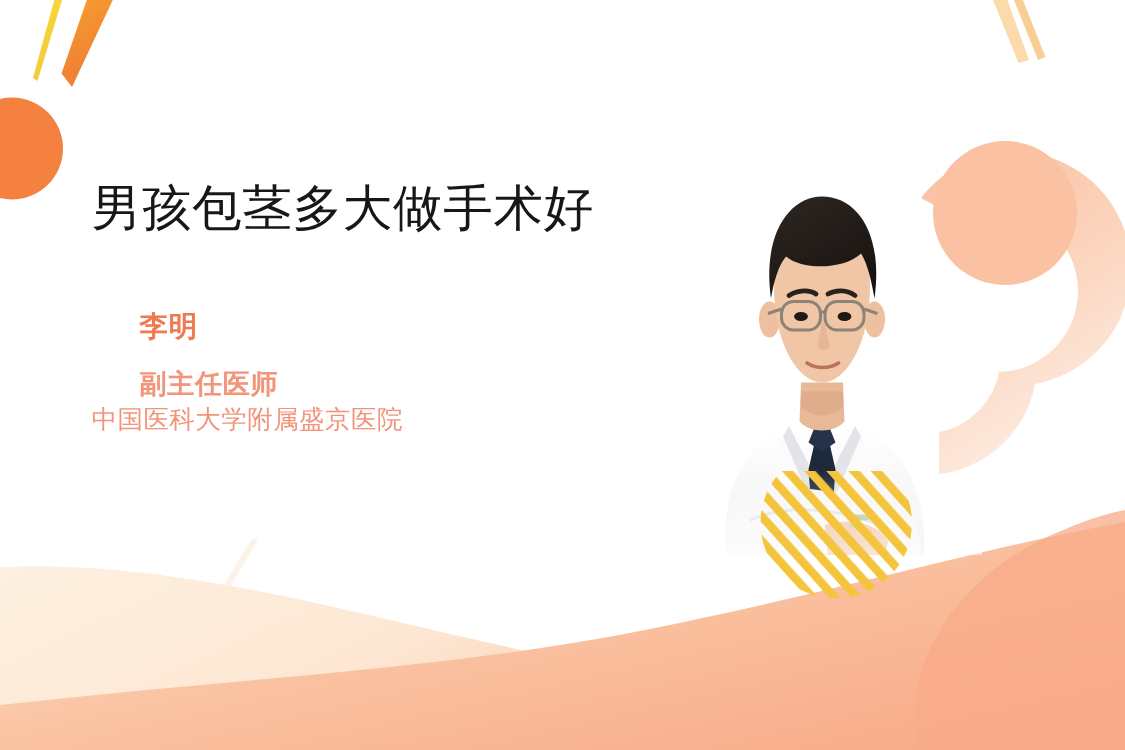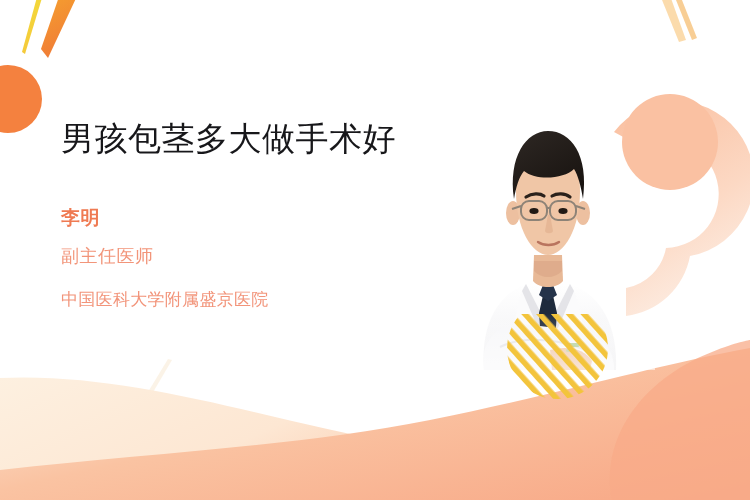--- a/index.html
+++ b/index.html
@@ -94,27 +94,28 @@
 
   .doctor-name {
     font-size: 19px;
     font-weight: 700;
     color: #ef7a52;
     letter-spacing: 0.5px;
   }
 
   .doctor-title {
     font-size: 18px;
-    font-weight: 400;
+    font-weight: 700;
     color: #f2957a;
     letter-spacing: 0.5px;
+    margin-left: 32px;
   }
 
   .hospital {
-    margin-top: 20px;
+    margin-top: 0;
     font-size: 17px;
     line-height: 1.42;
     color: #f2947a;
     letter-spacing: 0.3px;
     width: 300px;
     font-family: Liberation Serif, serif;
   }
 
   .hospital-dept {
     display: block;

